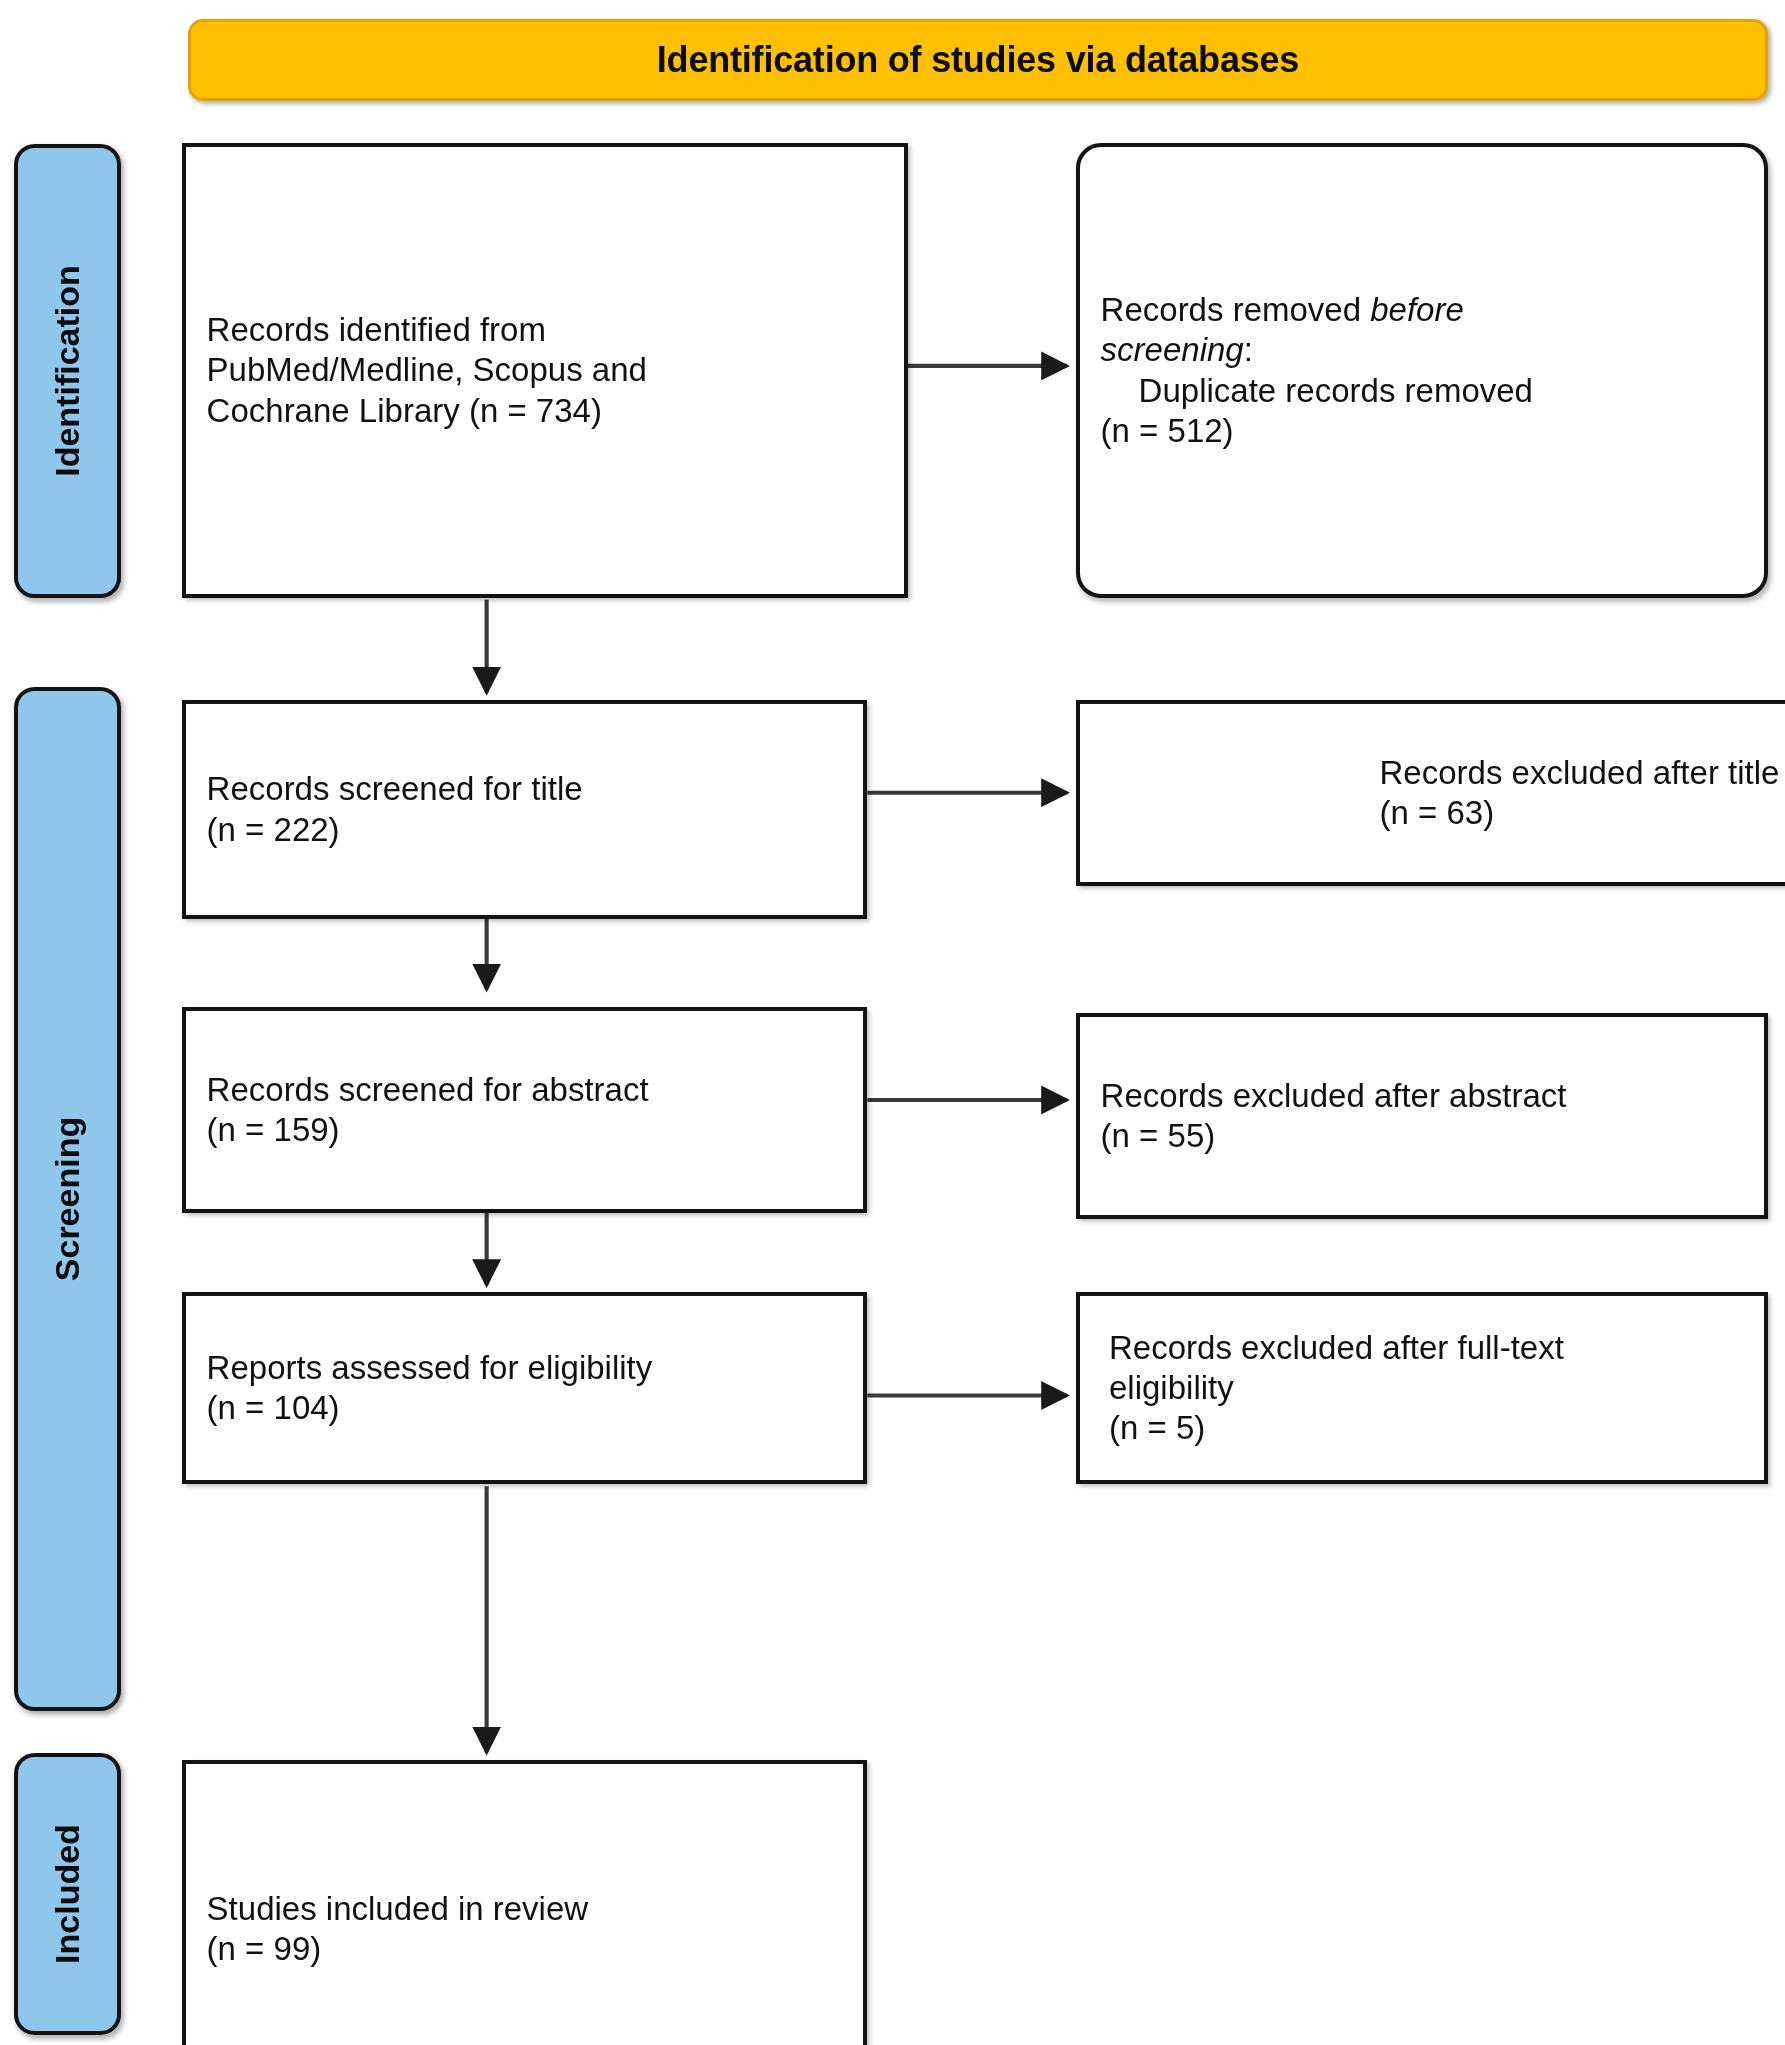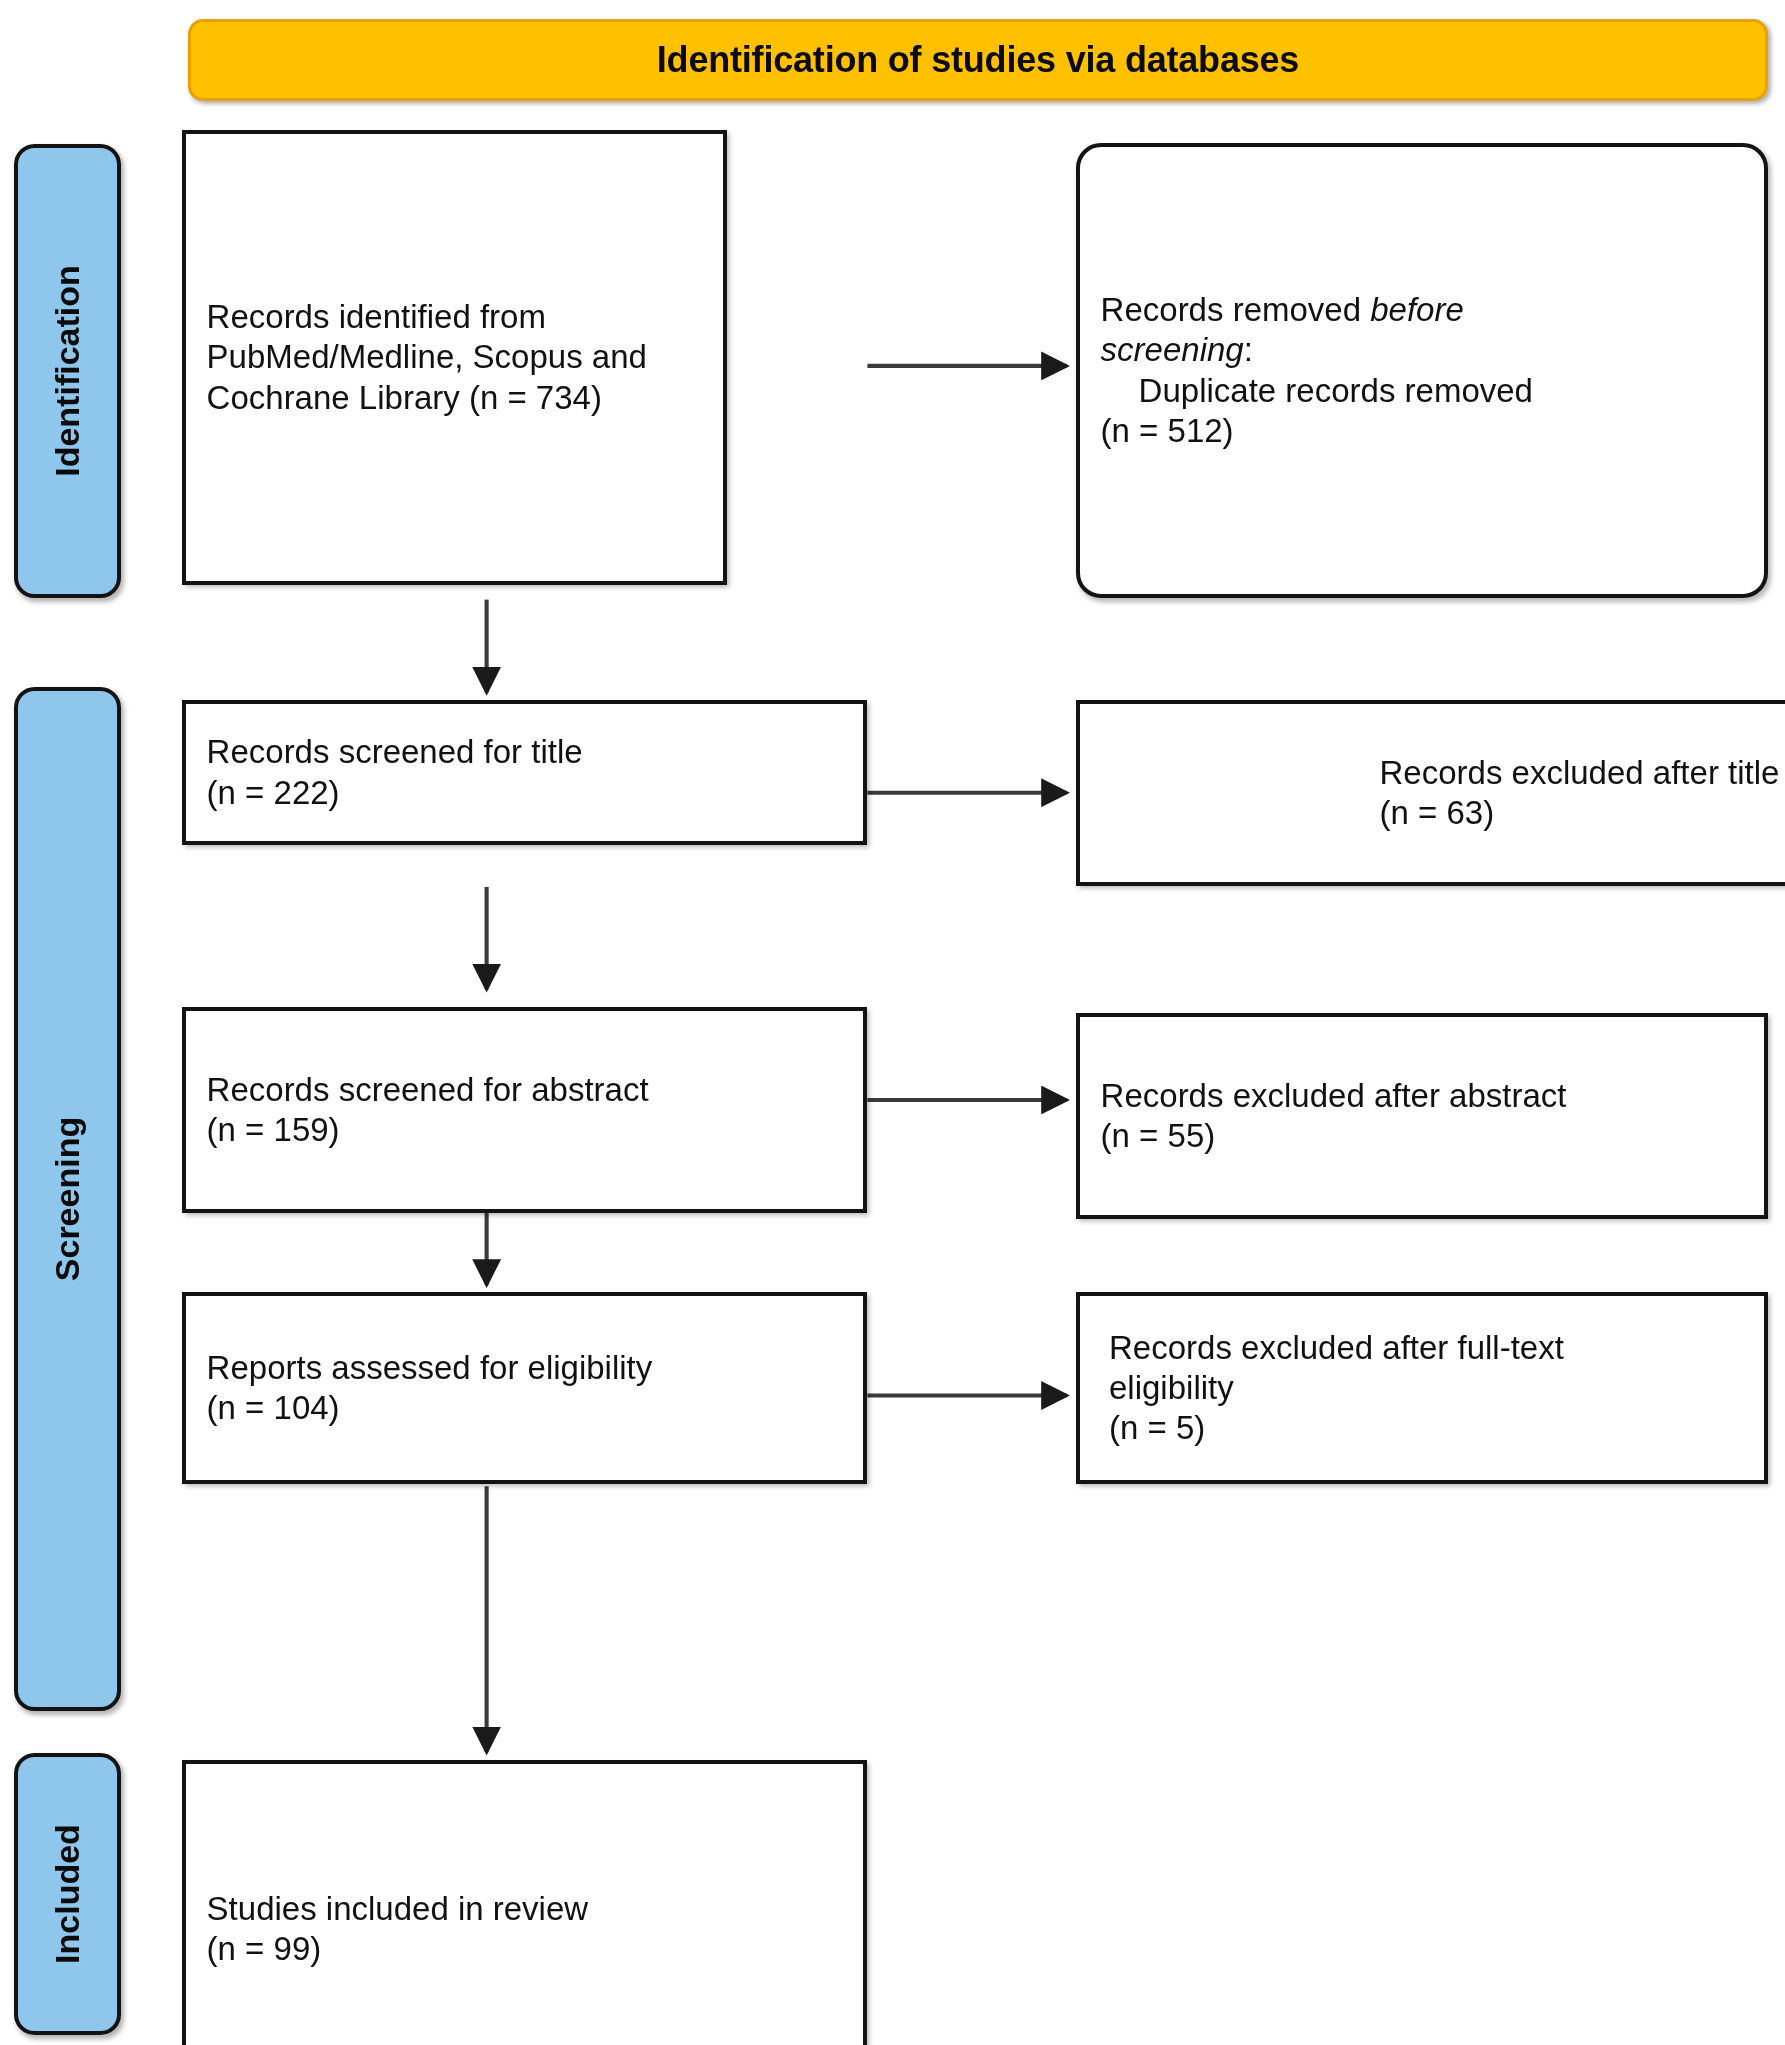--- a/index.html
+++ b/index.html
@@ -83,22 +83,22 @@
     padding: 0 20.6px;
     font-size: 33px;
     line-height: 1.22;
     color: #111111;
     white-space: pre-wrap;
   }
   .flow-box-text .it { font-style: italic; }
   .flow-box-text .indent { display: inline-block; width: 38px; }
 
   
-  #box-identified   { left: 182px; top: 130px;  width: 545px;  height: 455px; }
-  #box-title        { left: 182px; top: 700px; width: 685px;  height: 145px; justify-content: center; }
+  #box-identified   { left: 182px; top: 143px;  width: 726px;  height: 455px; }
+  #box-title        { left: 182px; top: 700px; width: 685px;  height: 219px; justify-content: center; }
   #box-abstract     { left: 182px; top: 997px; width: 685px;  height: 206px; margin-top: 10px; }
   #box-eligibility  { left: 182px; top: 1292px; width: 685px;  height: 192px; }
   #box-included     { left: 182px; top: 1760px; width: 685px;  height: 338px; }
 
   
   #box-removed      { left: 1076px; top: 143px;  width: 692px; height: 455px; border-radius: 25px; }
   #box-excl-title   { left: 1076px; top: 700px; width: 728px; height: 186px; align-items: flex-end; }
   #box-excl-abs     { left: 1076px; top: 997px; width: 692px; height: 206px; margin-top: 16px; }
   #box-excl-full    { left: 1076px; top: 1292px; width: 692px; height: 192px; }
 

